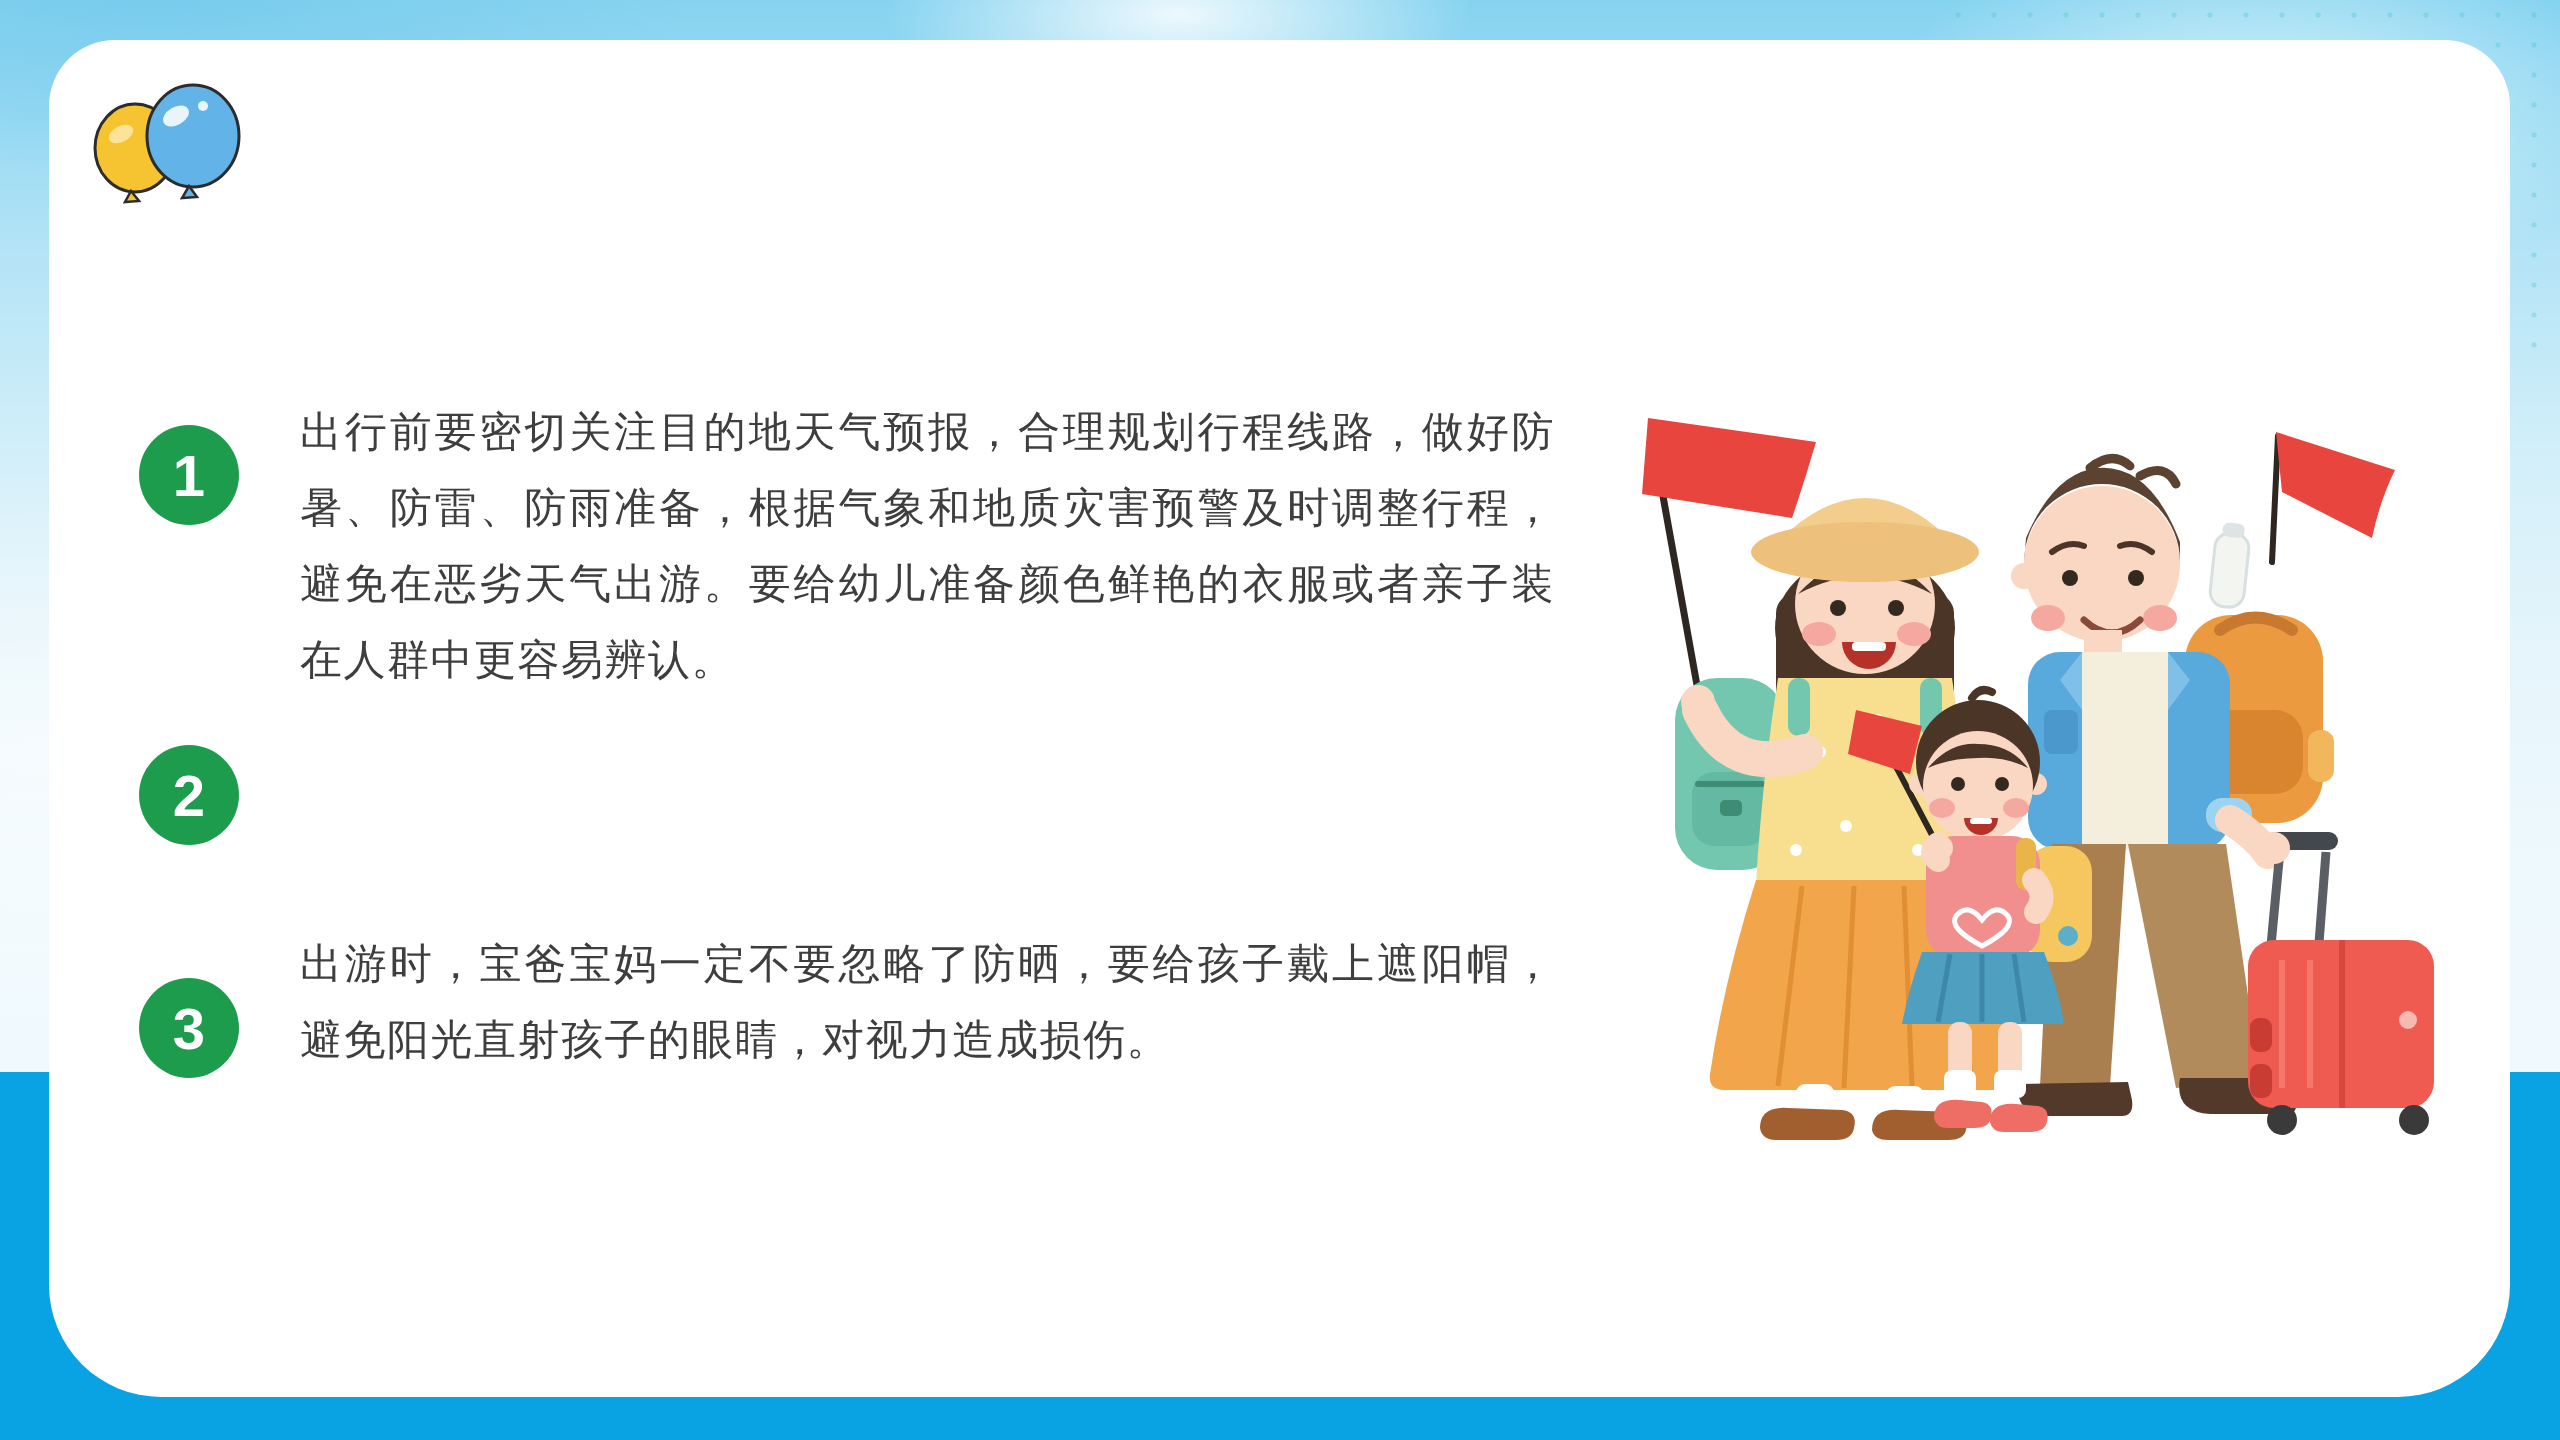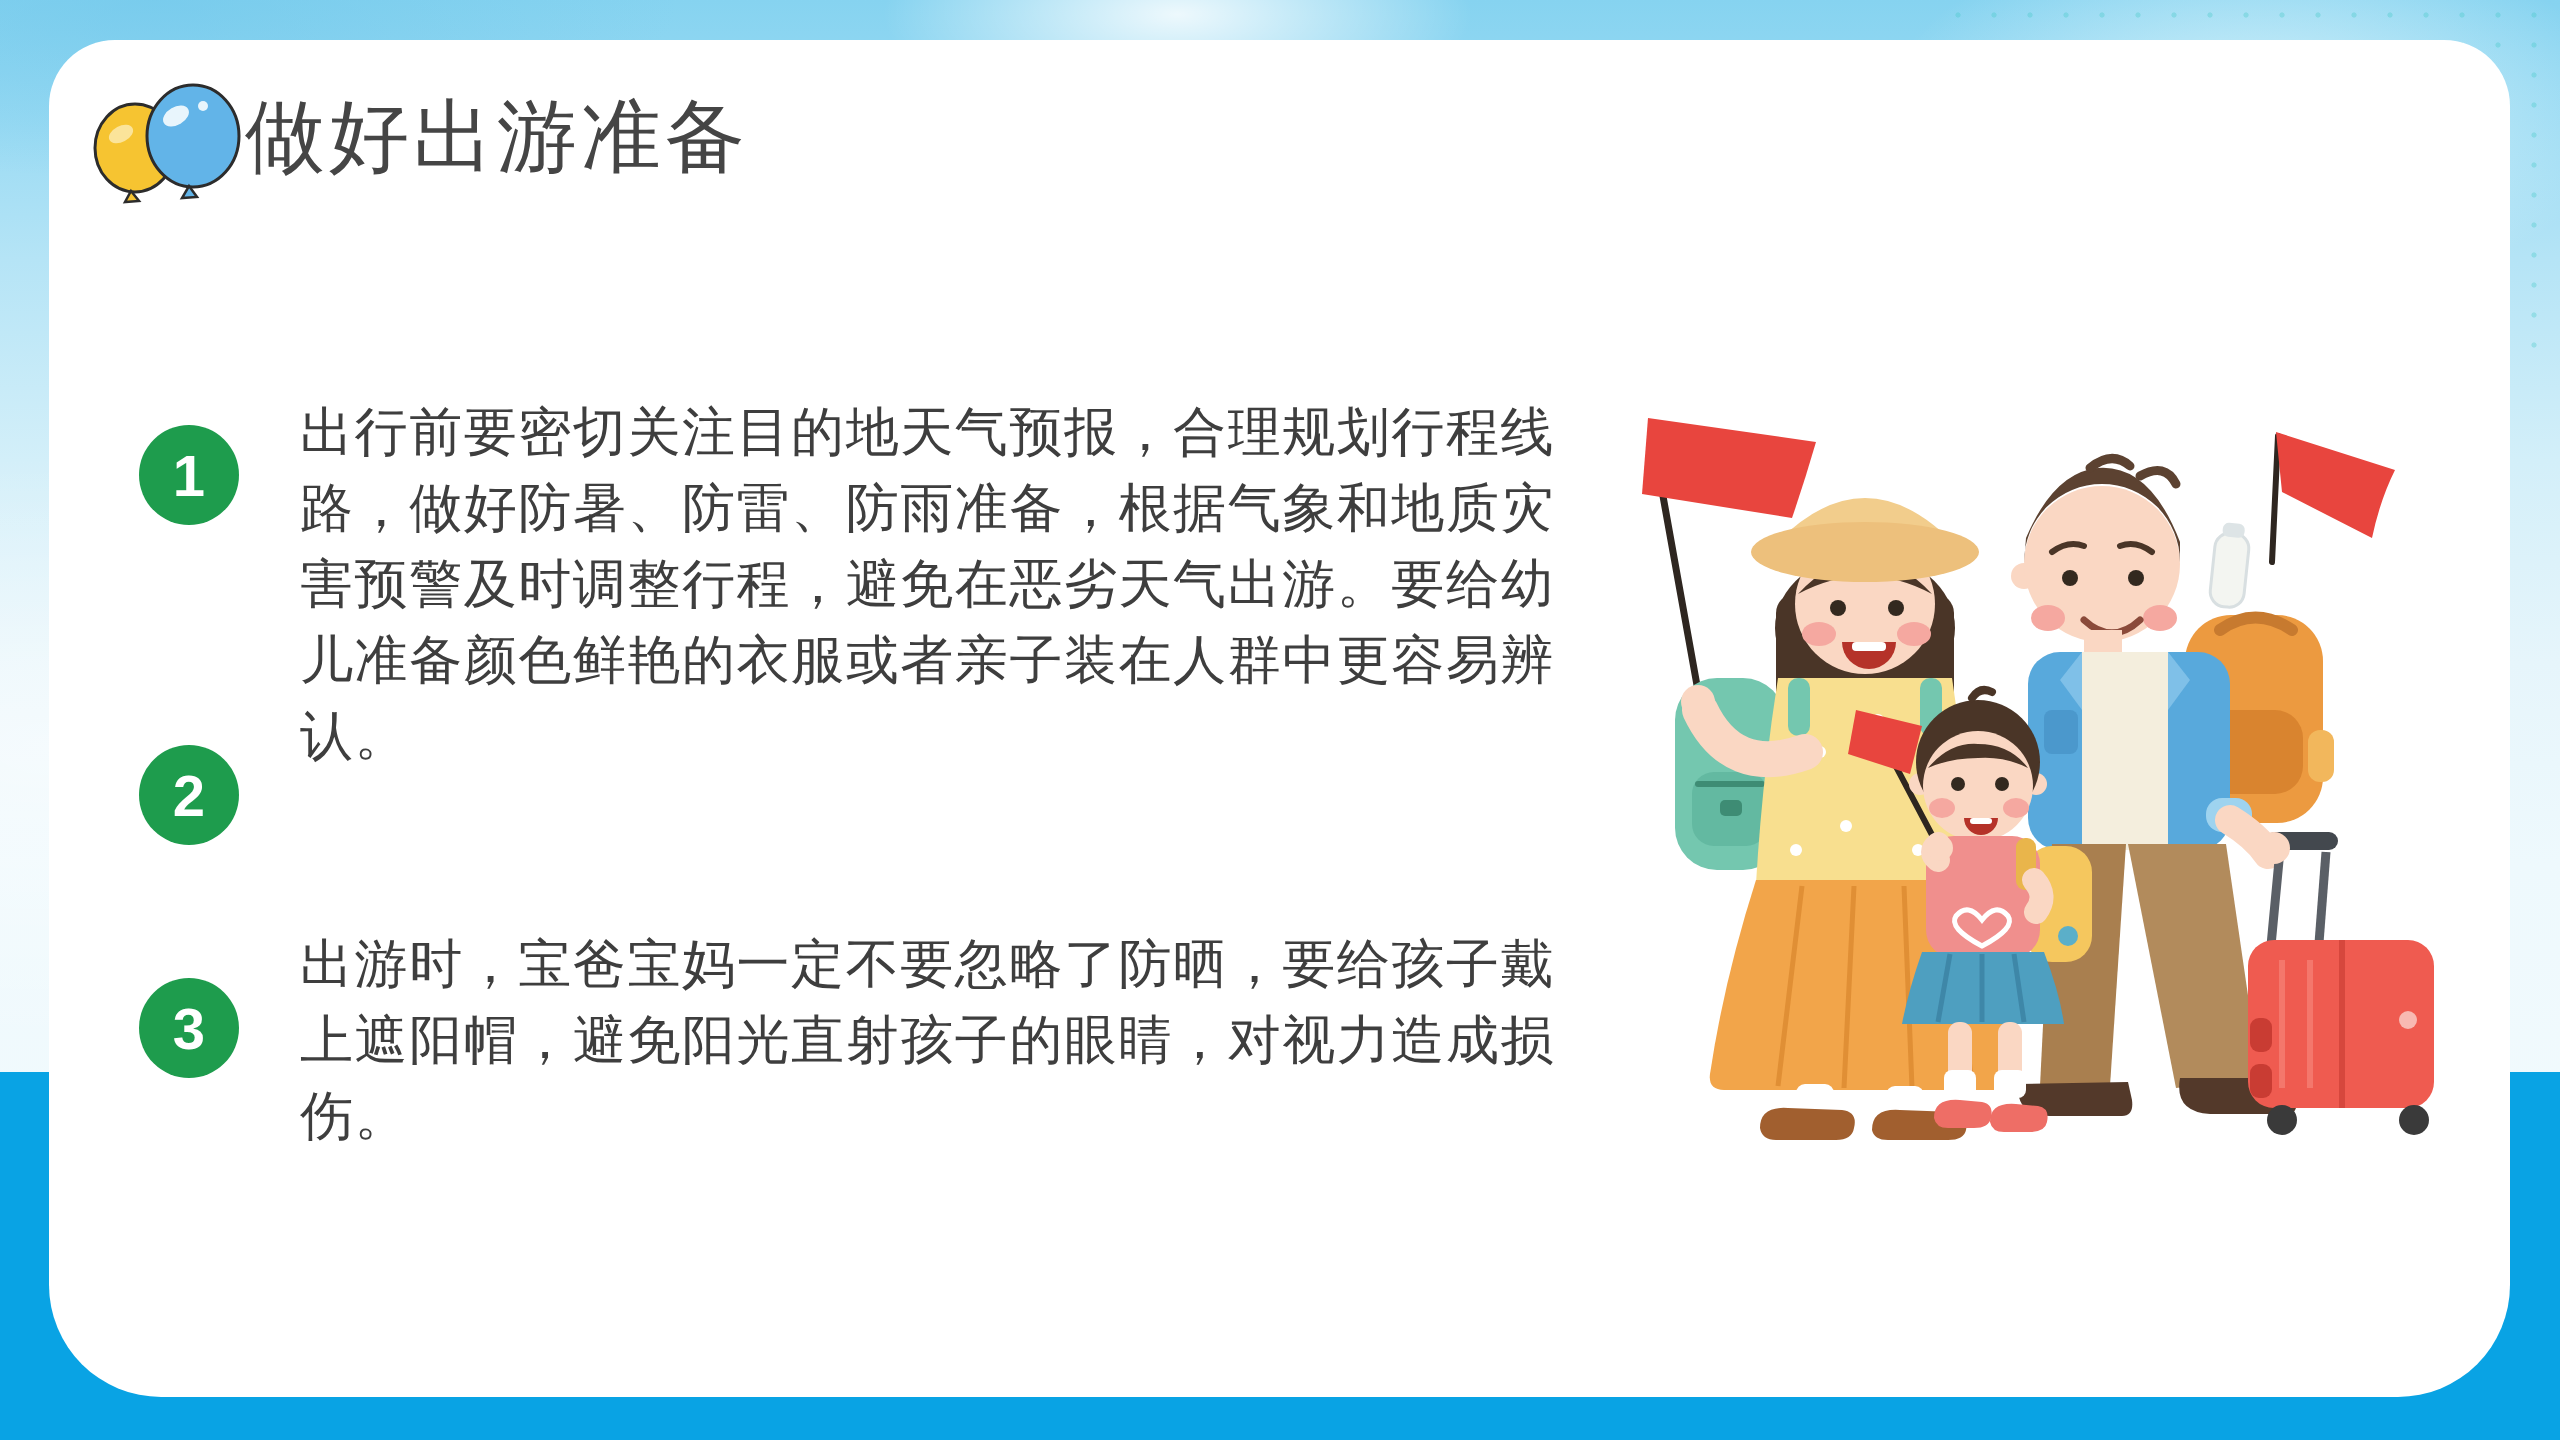--- a/index.html
+++ b/index.html
@@ -24,21 +24,21 @@
   .card{position:absolute;left:49px;top:40px;width:2461px;height:1357px;background:#ffffff;
         border-radius:66px 66px 112px 112px;}
 
   .title{position:absolute;left:196px;top:44px;font-size:80px;letter-spacing:4px;
          color:#454545;font-weight:500;white-space:nowrap;}
   .balloons{position:absolute;left:28px;top:18px;}
 
   .num-circle{position:absolute;width:100px;height:100px;border-radius:50%;
         background:#1e9c4d;color:#ffffff;font-weight:bold;font-size:58px;
         display:flex;align-items:center;justify-content:center;}
-  .pt-text{position:absolute;left:251px;width:1255px;font-size:53px;line-height:76px;
+  .pt-text{position:absolute;left:251px;width:1255px;font-size:42px;line-height:76px;
         color:#3e3e3e;letter-spacing:1.5px;text-align:justify;}
   .c1{left:90px;top:385px;} .c2{left:90px;top:705px;} .c3{left:90px;top:938px;}
   .t1{top:354px;} .t2{top:706px;} .t3{top:886px;}
 
   .illus{position:absolute;left:1571px;top:340px;}
 </style>
 </head>
 <body>
 
 <div class="stage">
@@ -52,21 +52,20 @@
 
       <ellipse cx="58" cy="90" rx="40" ry="44" fill="#F6C431" stroke="#2c2c2c" stroke-width="3"></ellipse>
       <ellipse cx="44" cy="76" rx="13" ry="8" fill="#FBE49A" transform="rotate(-28 44 76)"></ellipse>
       <path d="M54,133 l8,10 l-14,1 z" fill="#F6C431" stroke="#2c2c2c" stroke-width="2.5"></path>
 
       <ellipse cx="116" cy="78" rx="46" ry="51" fill="#62B4E8" stroke="#2c2c2c" stroke-width="3"></ellipse>
       <ellipse cx="99" cy="58" rx="14" ry="9" fill="#E8F5FC" transform="rotate(-30 99 58)"></ellipse>
       <circle cx="126" cy="48" r="5" fill="#E8F5FC"></circle>
       <path d="M112,128 l8,11 l-15,1 z" fill="#62B4E8" stroke="#2c2c2c" stroke-width="2.5"></path>
     </svg>
-    <div class="title">做好出游准备</div>
 
     <div class="num-circle c1">1</div>
     <div class="pt-text t1">出行前要密切关注目的地天气预报，合理规划行程线路，做好防暑、防雷、防雨准备，根据气象和地质灾害预警及时调整行程，避免在恶劣天气出游。要给幼儿准备颜色鲜艳的衣服或者亲子装在人群中更容易辨认。</div>
 
     <div class="num-circle c2">2</div>
 
     <div class="num-circle c3">3</div>
     <div class="pt-text t3">出游时，宝爸宝妈一定不要忽略了防晒，要给孩子戴上遮阳帽，避免阳光直射孩子的眼睛，对视力造成损伤。</div>
 
     <svg class="illus" width="880" height="760" viewBox="0 0 880 760">

